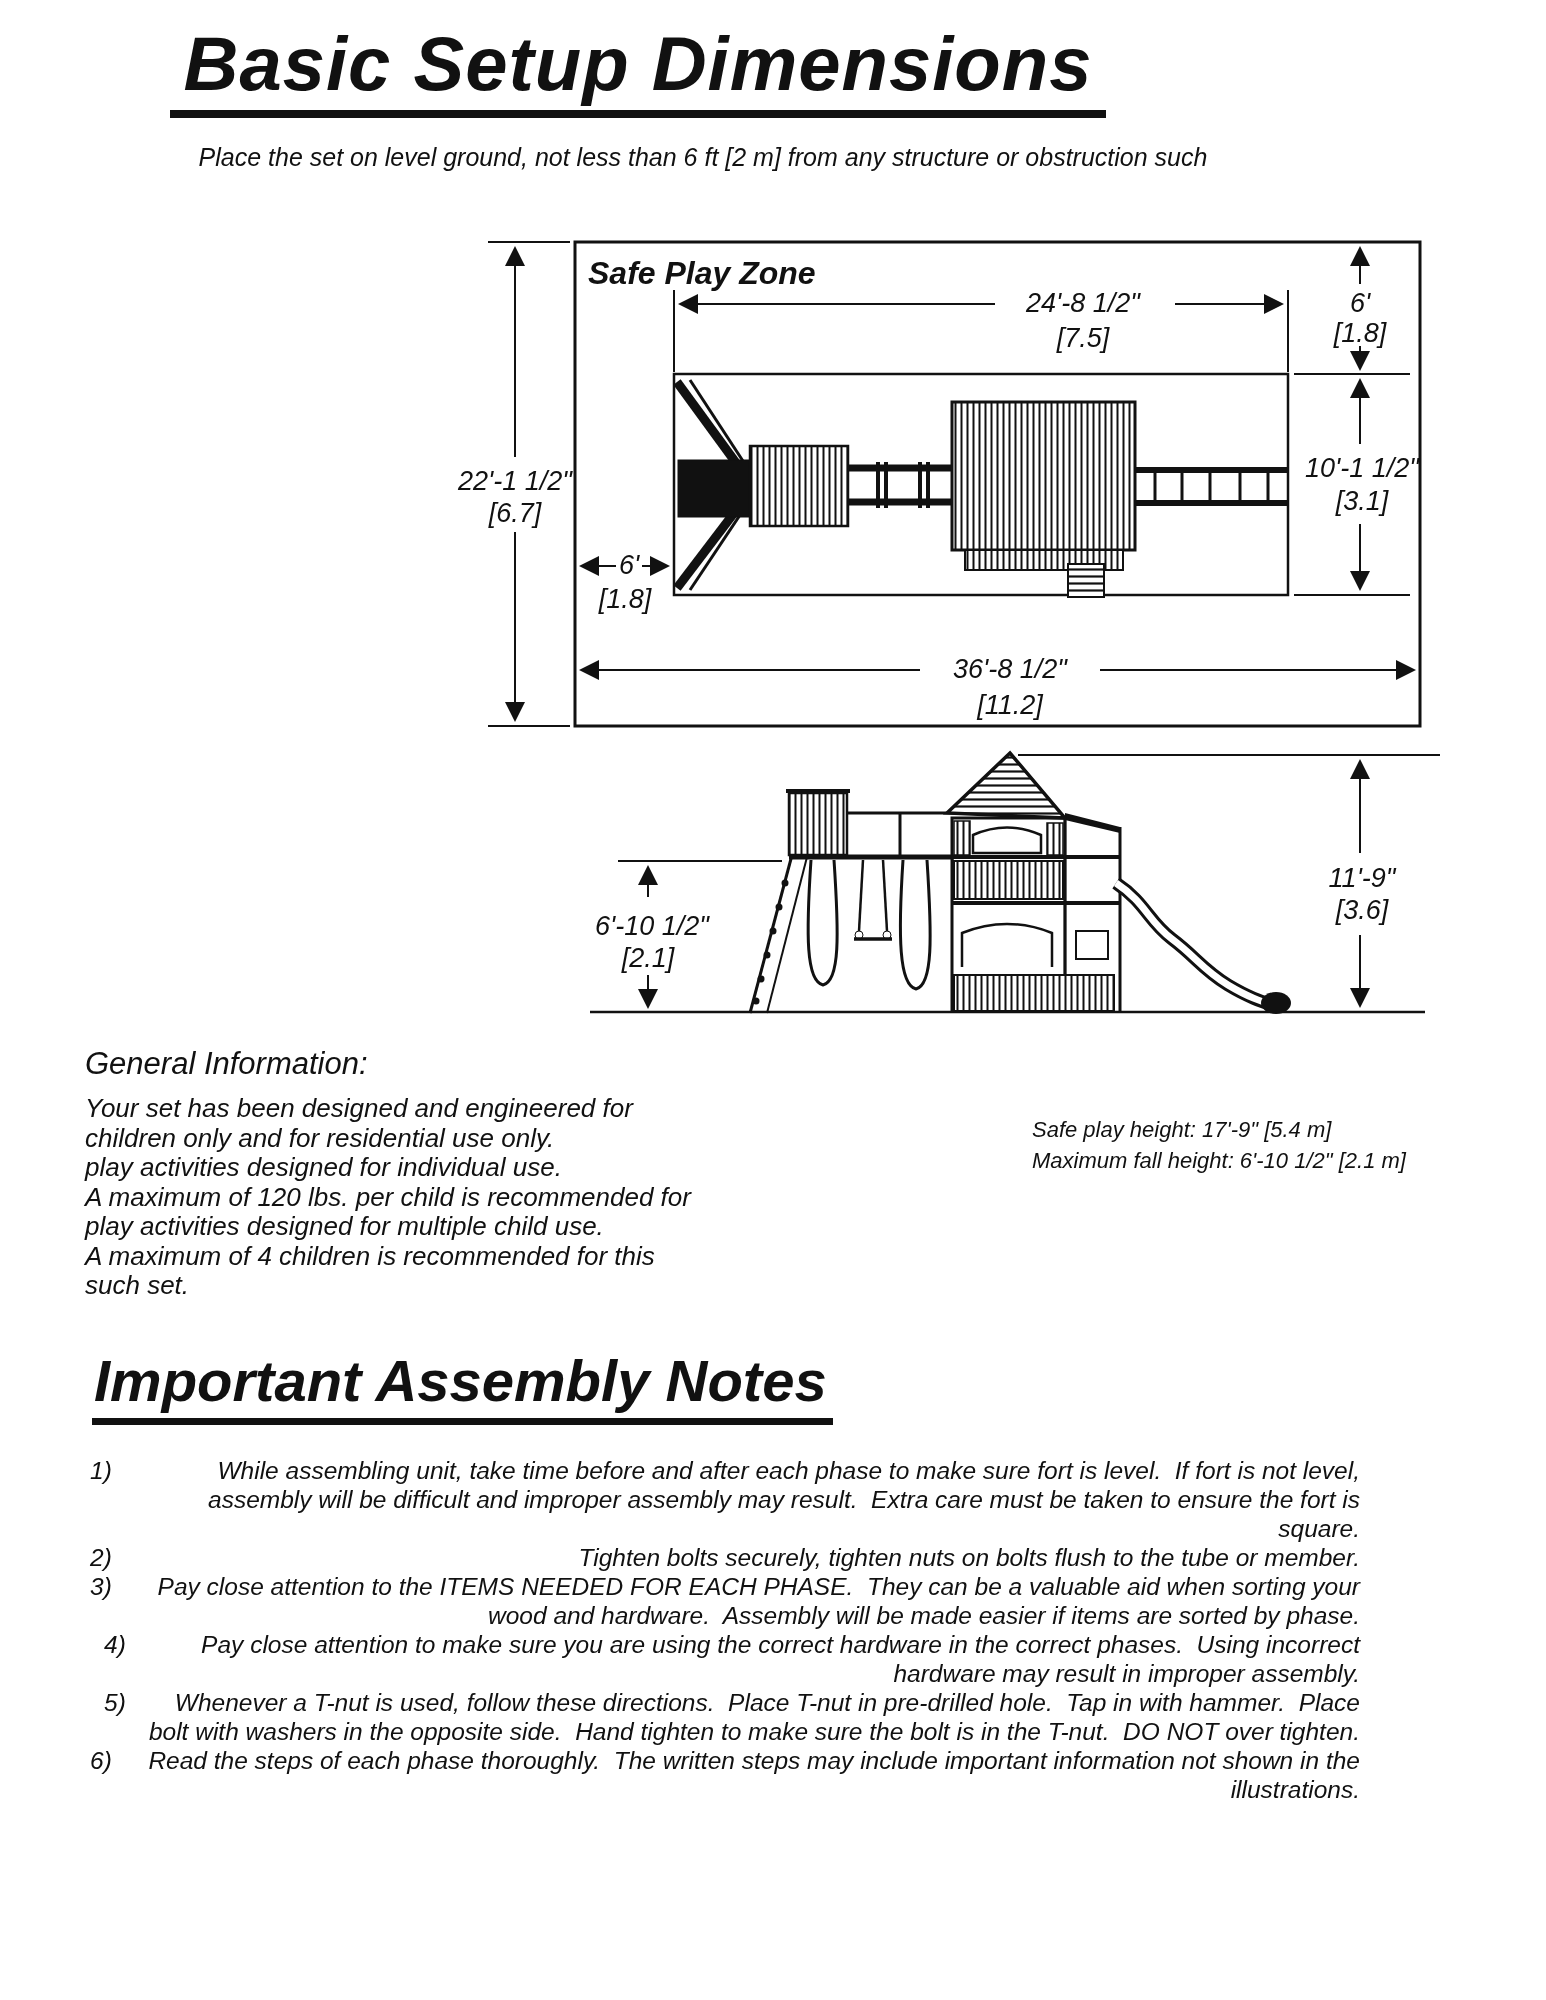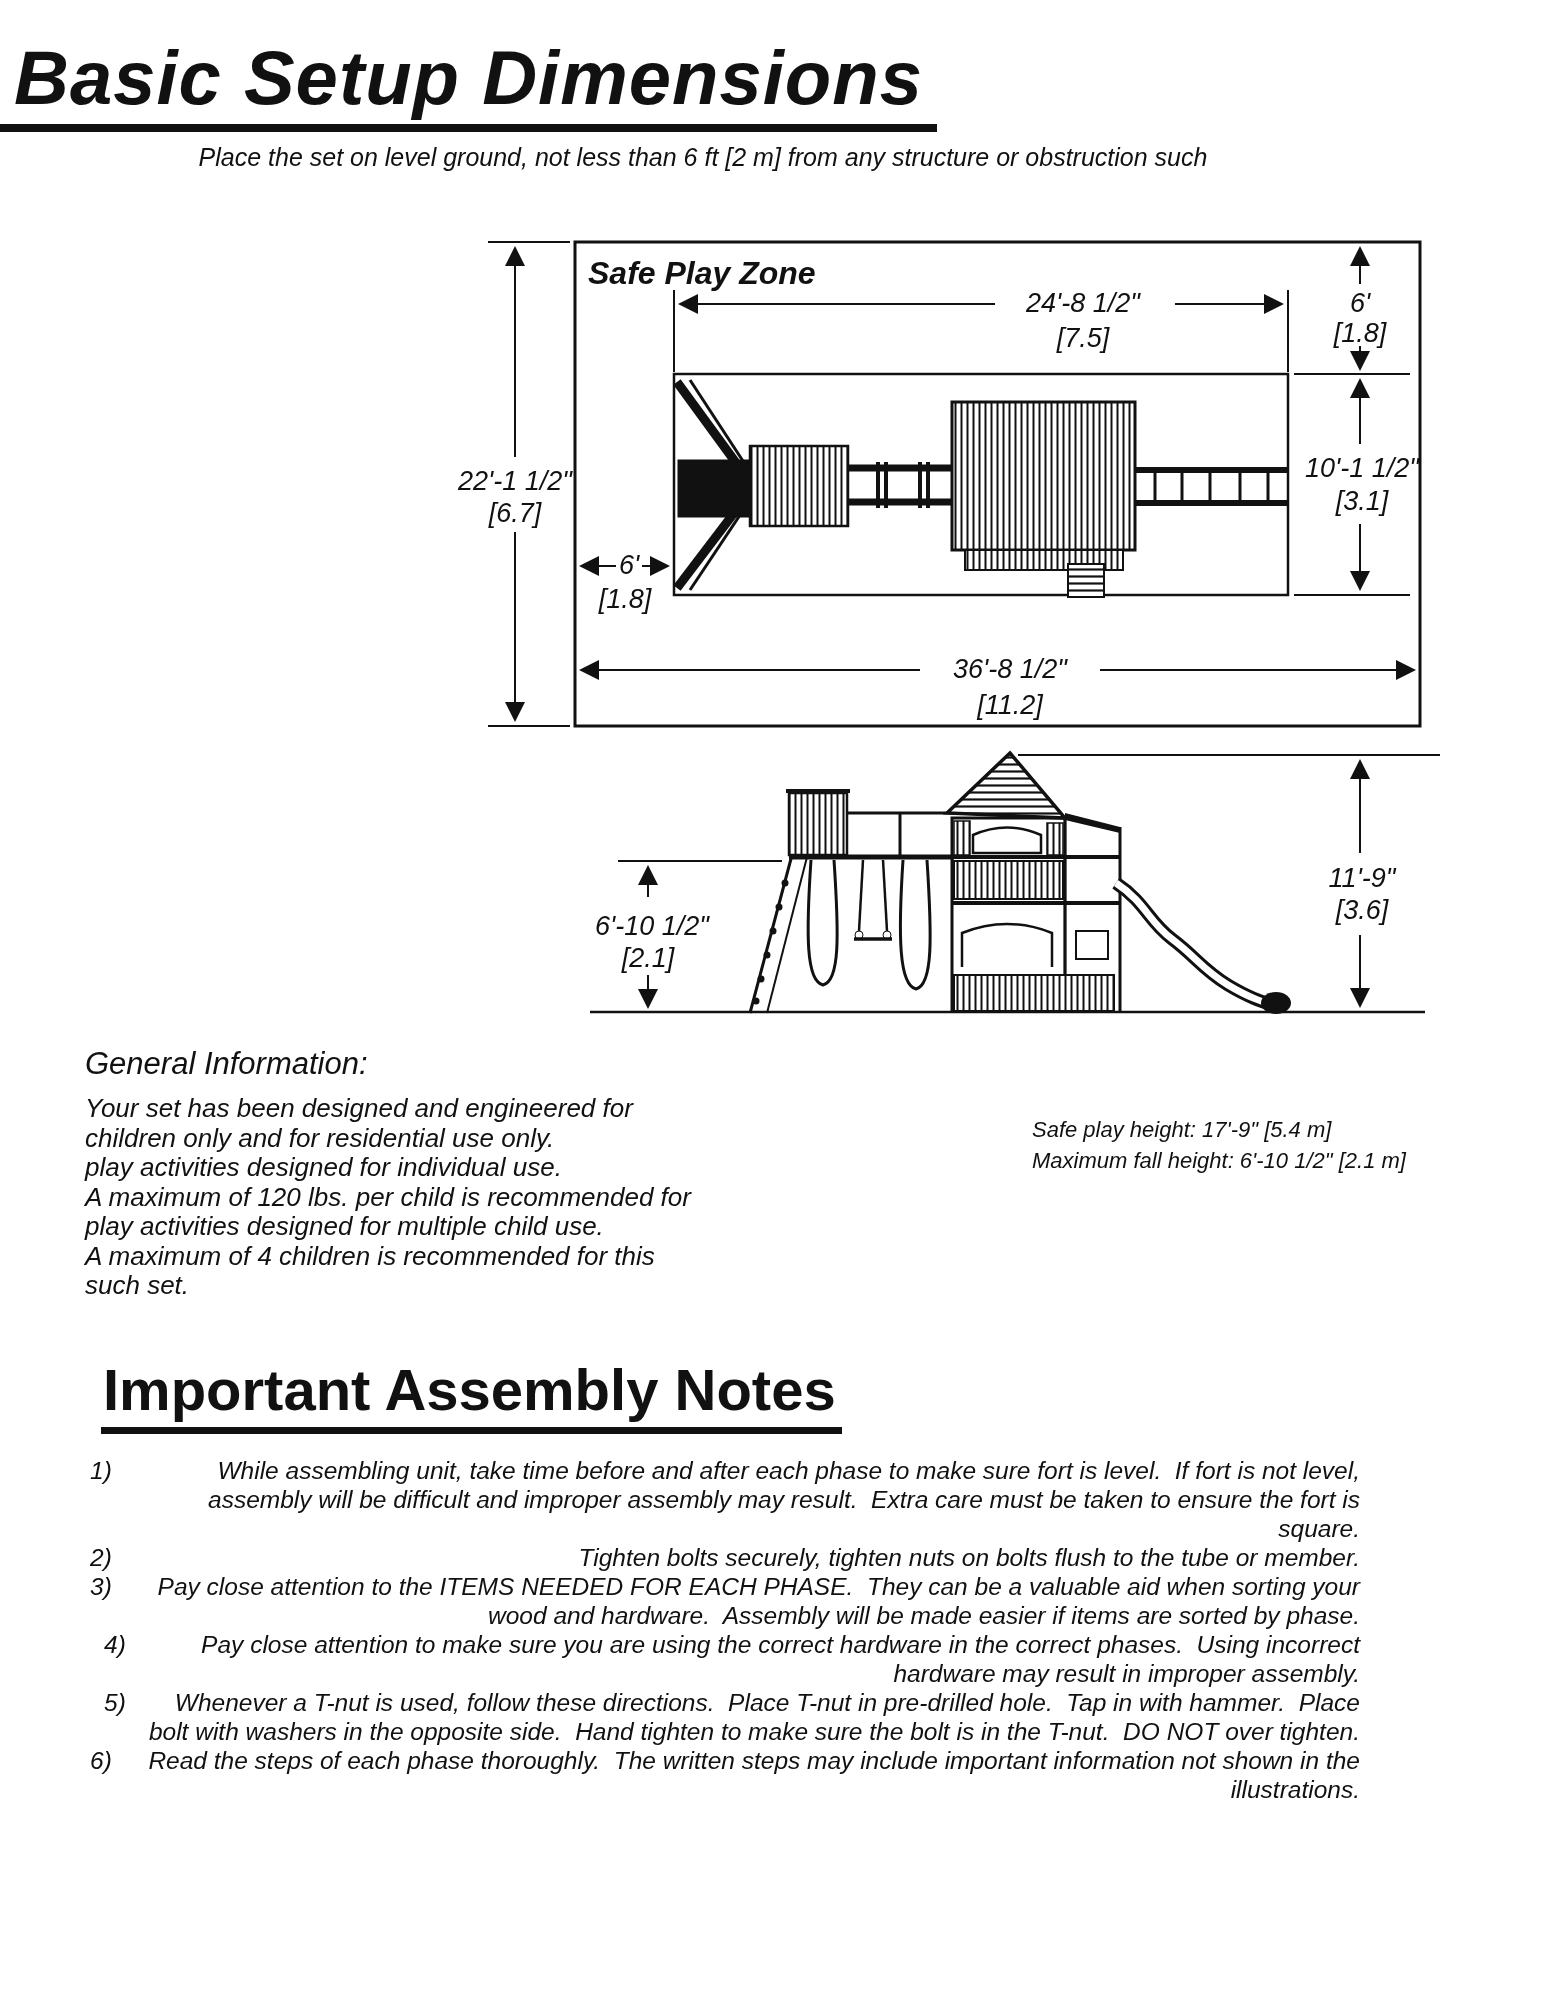--- a/index.html
+++ b/index.html
@@ -3,41 +3,41 @@
 <meta charset="utf-8">
 <style>
   html,body{margin:0;padding:0;}
   body{
     width:1546px;height:2000px;background:#ffffff;position:relative;
     font-family:"Liberation Sans", sans-serif;color:#111;
     -webkit-font-smoothing:antialiased;
   }
   .abs{position:absolute;}
   
-  .title-wrap{left:0;top:40px;width:1276px;}
+  .title-wrap{left:0;top:26px;width:1276px;text-align:center;}
   .doc-title{
     display:inline-block;margin:0;font-size:76px;font-weight:bold;font-style:italic;
     letter-spacing:1px;border-bottom:8px solid #111;padding:0 14px 8px 14px;line-height:1.0;
   }
   .intro{left:0;top:134px;width:1406px;text-align:center;font-style:italic;font-size:25px;line-height:46px;}
   .intro div{white-space:pre;}
   
   svg{display:block;}
   svg text{font-family:"Liberation Sans", sans-serif;font-style:italic;fill:#111;}
   .dim-text{font-size:27px;}
   .zone-label{font-size:32px;font-weight:bold;}
   
   .gen-head{left:85px;top:1046px;font-size:31px;font-weight:normal;font-style:italic;}
   .gen-lines{left:85px;top:1094px;font-size:26px;font-style:italic;line-height:29.5px;width:640px;}
   .gen-lines div{white-space:pre;}
   .height-notes{left:1032px;top:1114px;font-size:22px;font-style:italic;line-height:31px;}
   
   .asm-head-wrap{left:85px;top:1344px;}
   .asm-head{
-    display:inline-block;margin:16px;font-size:58px;font-weight:bold;
+    display:inline-block;margin:7px;font-size:58px;font-weight:bold;font-style:italic;
     border-bottom:7px solid #111;padding:0 6px 6px 2px;line-height:1.05;
   }
   .notes{left:90px;top:1456px;width:1270px;font-size:24.5px;font-style:italic;line-height:29px;}
   .note{display:flex;align-items:flex-start;}
   .note .num{flex:none;width:42px;}
   .note:nth-child(4) .num,.note:nth-child(5) .num{margin-left:14px;}
   .note .txt{flex:1;white-space:pre-wrap;text-align:right;}
 </style>
 </head>
 <body>

